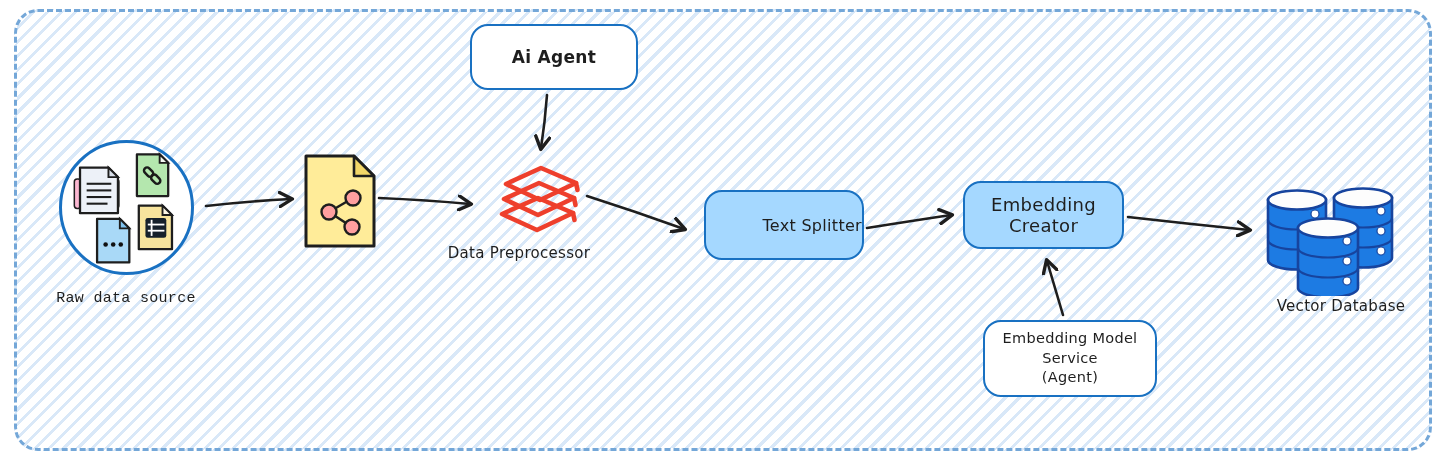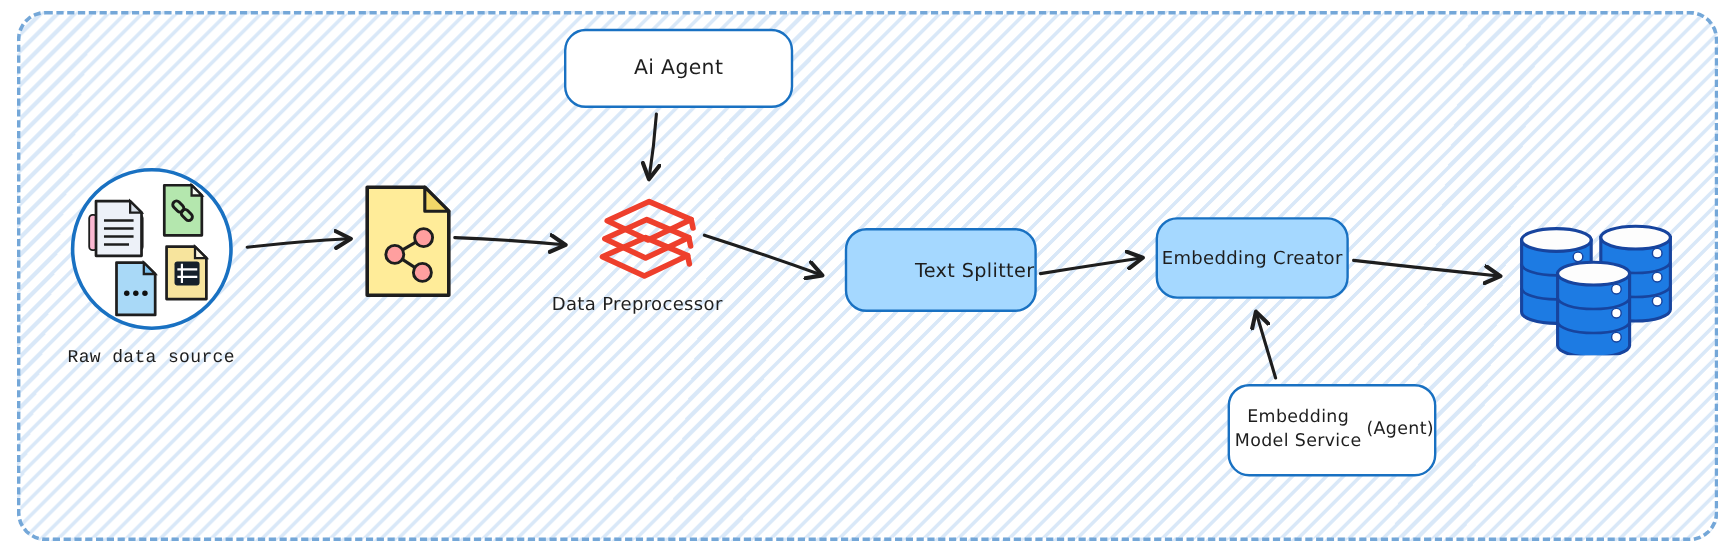--- a/index.html
+++ b/index.html
@@ -35,35 +35,35 @@
     border:2.5px solid #1971c2;
     border-radius:18px;
     background:#ffffff;
     display:flex;align-items:center;justify-content:center;
     text-align:center;
     font-size:16px;
     letter-spacing:0.3px;
     box-sizing:border-box;
   }
   .box.blue{background:#a5d8ff;}
-  .box.two-line{flex-direction:row;font-size:14.5px;line-height:1.35;margin-left:40px;}
-  #ai-agent{left:470px;top:24px;width:191px;height:66px;font-size:17px;}
+  .box.two-line{flex-direction:column;font-size:14.5px;line-height:1.35;}
+  #ai-agent{left:470px;top:24px;width:168px;height:66px;font-size:17px;font-weight:bold;}
   #text-splitter{left:704px;top:190px;width:160px;height:70px;justify-content:flex-end;}
-  #embedding-creator{left:963px;top:181px;width:161px;height:68px;font-size:15px;}
+  #embedding-creator{left:963px;top:181px;width:161px;height:68px;font-size:18px;}
   #embedding-model-service{left:983px;top:320px;width:174px;height:77px;}
   .icon-label{
     position:absolute;
     text-align:center;
     font-size:15px;
     letter-spacing:0.3px;
     color:#1e1e1e;
   }
   #label-raw{left:36px;top:290px;width:180px;font-family:Liberation Mono, monospace;}
   #label-loader{left:256px;top:258px;width:160px;}
-  #label-preproc{left:441px;top:244px;width:180px;}
+  #label-preproc{left:429px;top:244px;width:180px;}
   #label-vectordb{left:1251px;top:297px;width:180px;}
   #icon-loader{left:303px;top:153px;}
   #icon-preproc{left:494px;top:162px;}
   #icon-vectordb{left:1262px;top:182px;}
 </style>
 </head>
 <body>
 
 <div class="stage">
 
@@ -204,14 +204,15 @@
         <path d="M36,46 L36,106 A30 9.5 0 0 0 96,106 L96,46 Z" fill="#1d7be3" stroke="#17449e" stroke-width="2.6"></path>
         <path d="M36,66 A30 9.5 0 0 0 96,66" fill="none" stroke="#17449e" stroke-width="2.2"></path>
         <path d="M36,86 A30 9.5 0 0 0 96,86" fill="none" stroke="#17449e" stroke-width="2.2"></path>
         <ellipse cx="66" cy="46" rx="30" ry="9.5" fill="#fdfdfd" stroke="#17449e" stroke-width="2.6"></ellipse>
         <circle cx="85" cy="59" r="4" fill="#ffffff" stroke="#17449e" stroke-width="1.2"></circle>
         <circle cx="85" cy="79" r="4" fill="#ffffff" stroke="#17449e" stroke-width="1.2"></circle>
         <circle cx="85" cy="99" r="4" fill="#ffffff" stroke="#17449e" stroke-width="1.2"></circle>
       </g>
     </svg>
   </div>
+  <div class="icon-label" id="label-vectordb">Vector Database</div>
 
 </div>
 
 </body></html>

